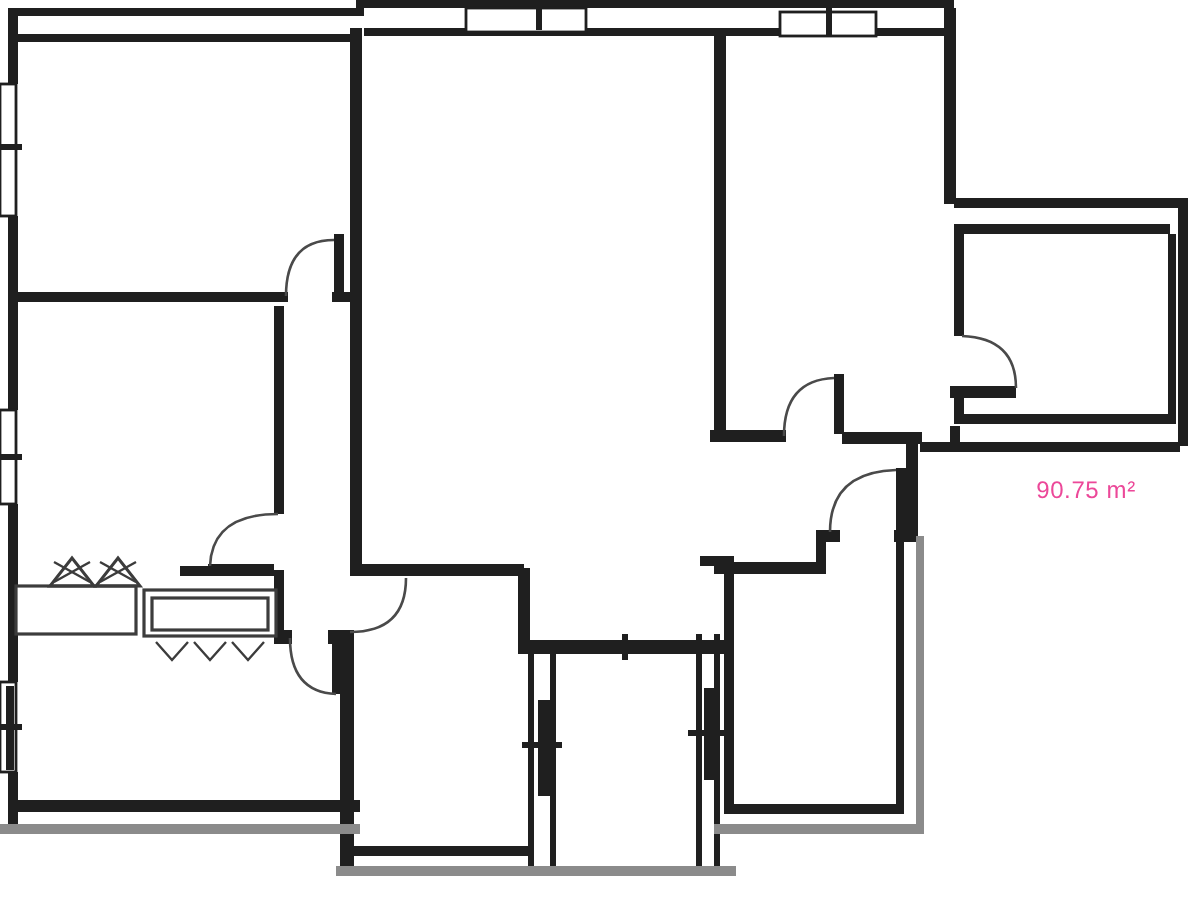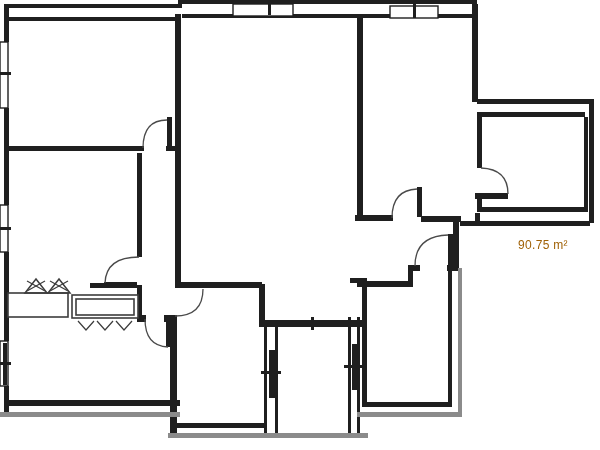--- a/index.html
+++ b/index.html
@@ -1,19 +1,19 @@
 <!DOCTYPE html>
 <html><head>
 <meta charset="utf-8">
 <style>
   html,body{margin:0;padding:0;background:#ffffff;width:600px;height:450px;overflow:hidden;}
   #stage{position:relative;width:600px;height:450px;background:#ffffff;font-family:"Liberation Sans",sans-serif;}
   #plan-svg{position:absolute;left:0;top:0;}
   #area-label{position:absolute;left:503px;top:238px;width:80px;text-align:center;
-              font-size:12px;color:#a16207;letter-spacing:.3px;}
+              font-size:12px;color:#ec4899;letter-spacing:.3px;}
 </style>
 </head>
 <body>
 
 <div id="stage">
   <svg id="plan-svg" width="600" height="450" viewBox="0 0 600 450">
     <g id="layer-walls">
         <rect x="8" y="4" width="174" height="4" fill="#1f1f1f"></rect>
         <rect x="178" y="0" width="4" height="8" fill="#1f1f1f"></rect>
         <rect x="180" y="0" width="297" height="4" fill="#1f1f1f"></rect>

